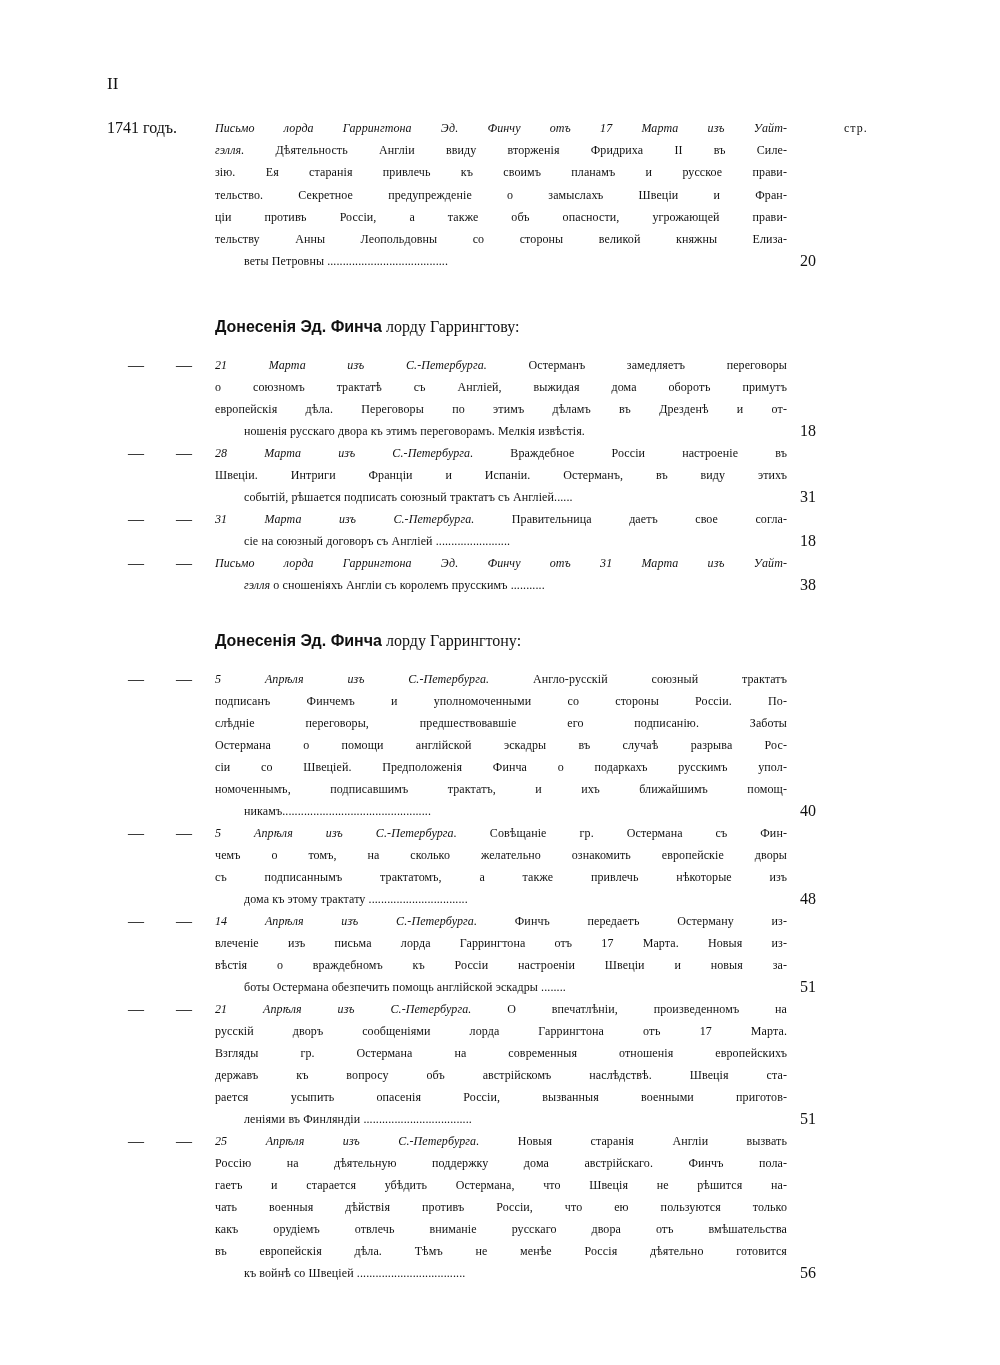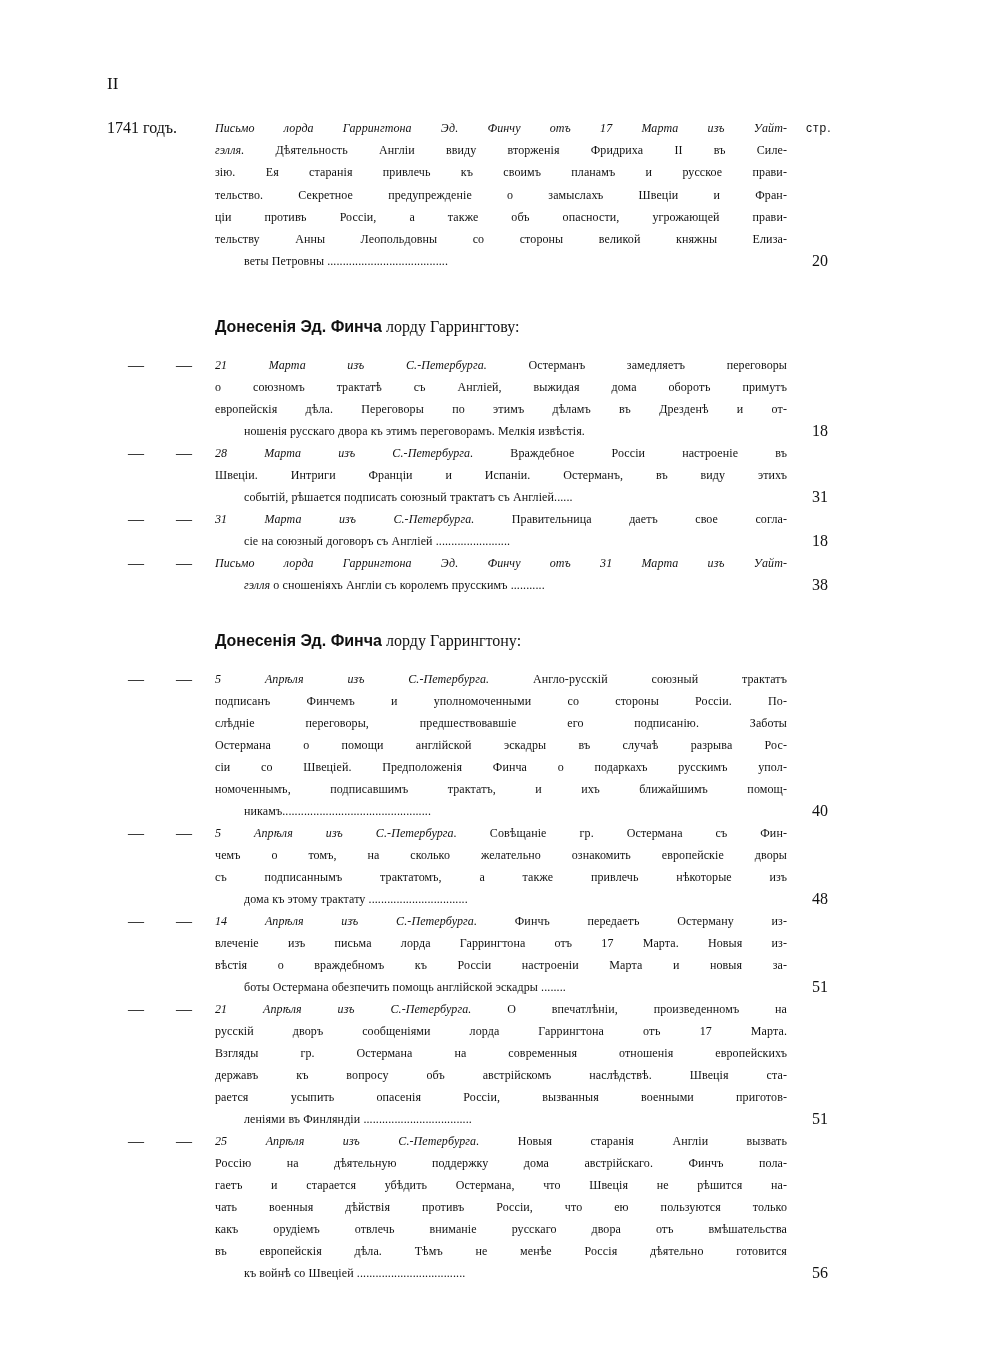--- a/index.html
+++ b/index.html
@@ -6,22 +6,22 @@
   body { width: 1000px; height: 1365px; position: relative; overflow: hidden;
          font-family: "DejaVu Serif", "Liberation Serif", serif; color: #111; }
   .page-num { position: absolute; left: 107px; top: 74px; font-size: 17px; font-family: "Liberation Serif", serif; text-align: right; }
   .line { position: absolute; left: 215px; width: 572px; height: 22px; font-size: 12px; line-height: 22px;
           white-space: nowrap; overflow: hidden; text-align: justify; text-align-last: justify;
           font-family: "Liberation Serif", serif; letter-spacing: 0.1px; }
   .line.last { text-align-last: left; margin-left: 29px; }
   .it { font-style: italic; }
   .year { position: absolute; left: 107px; font-size: 16px; font-weight: normal; line-height: 22px;
           font-family: "Liberation Serif", serif; }
-  .str { position: absolute; left: 806px; font-size: 12px; line-height: 22px; font-family: Liberation Sans, sans-serif; letter-spacing: 1px; }
-  .pg { position: absolute; left: 800px; width: 40px; text-align: center; font-size: 16px; line-height: 22px;
+  .str { position: absolute; left: 844px; font-size: 12px; line-height: 22px; font-family: Liberation Serif, serif; letter-spacing: 1px; }
+  .pg { position: absolute; left: 800px; width: 40px; text-align: left; font-size: 16px; line-height: 22px;
         font-family: "Liberation Serif", serif; }
   .dashes { position: absolute; left: 128px; width: 64px; font-size: 16px; line-height: 22px;
             display: flex; justify-content: space-between; font-family: "Liberation Serif", serif; }
   .heading { position: absolute; left: 215px; font-size: 16px; line-height: 22px; font-family: "Liberation Sans", sans-serif; }
   .heading .b { font-weight: bold; }
   .heading .n { font-family: "Liberation Serif", serif; }
 </style>
 </head>
 <body>
 
@@ -116,21 +116,21 @@
     <div class="pg" style="top:888px">48</div>
   </div>
 
   <div>
     <div class="dashes" style="top:910px">
         <span>—</span>
         <span>—</span>
       </div>
     <div class="line" style="top:910px"><span class="it">14 Апрѣля изъ С.-Петербурга.</span><span> Финчъ передаетъ Остерману из-</span></div>
     <div class="line" style="top:932px"><span class="it"></span><span>влеченіе изъ письма лорда Гаррингтона отъ 17 Марта. Новыя из-</span></div>
-    <div class="line" style="top:954px"><span class="it"></span><span>вѣстія о враждебномъ къ Россіи настроеніи Марта и новыя за-</span></div>
+    <div class="line" style="top:954px"><span class="it"></span><span>вѣстія о враждебномъ къ Россіи настроеніи Швеціи и новыя за-</span></div>
     <div class="line last" style="top:976px"><span class="it"></span><span>боты Остермана обезпечить помощь англійской эскадры ........</span></div>
     <div class="pg" style="top:976px">51</div>
   </div>
 
   <div>
     <div class="dashes" style="top:998px">
         <span>—</span>
         <span>—</span>
       </div>
     <div class="line" style="top:998px"><span class="it">21 Апрѣля изъ С.-Петербурга.</span><span> О впечатлѣніи, произведенномъ на</span></div>

